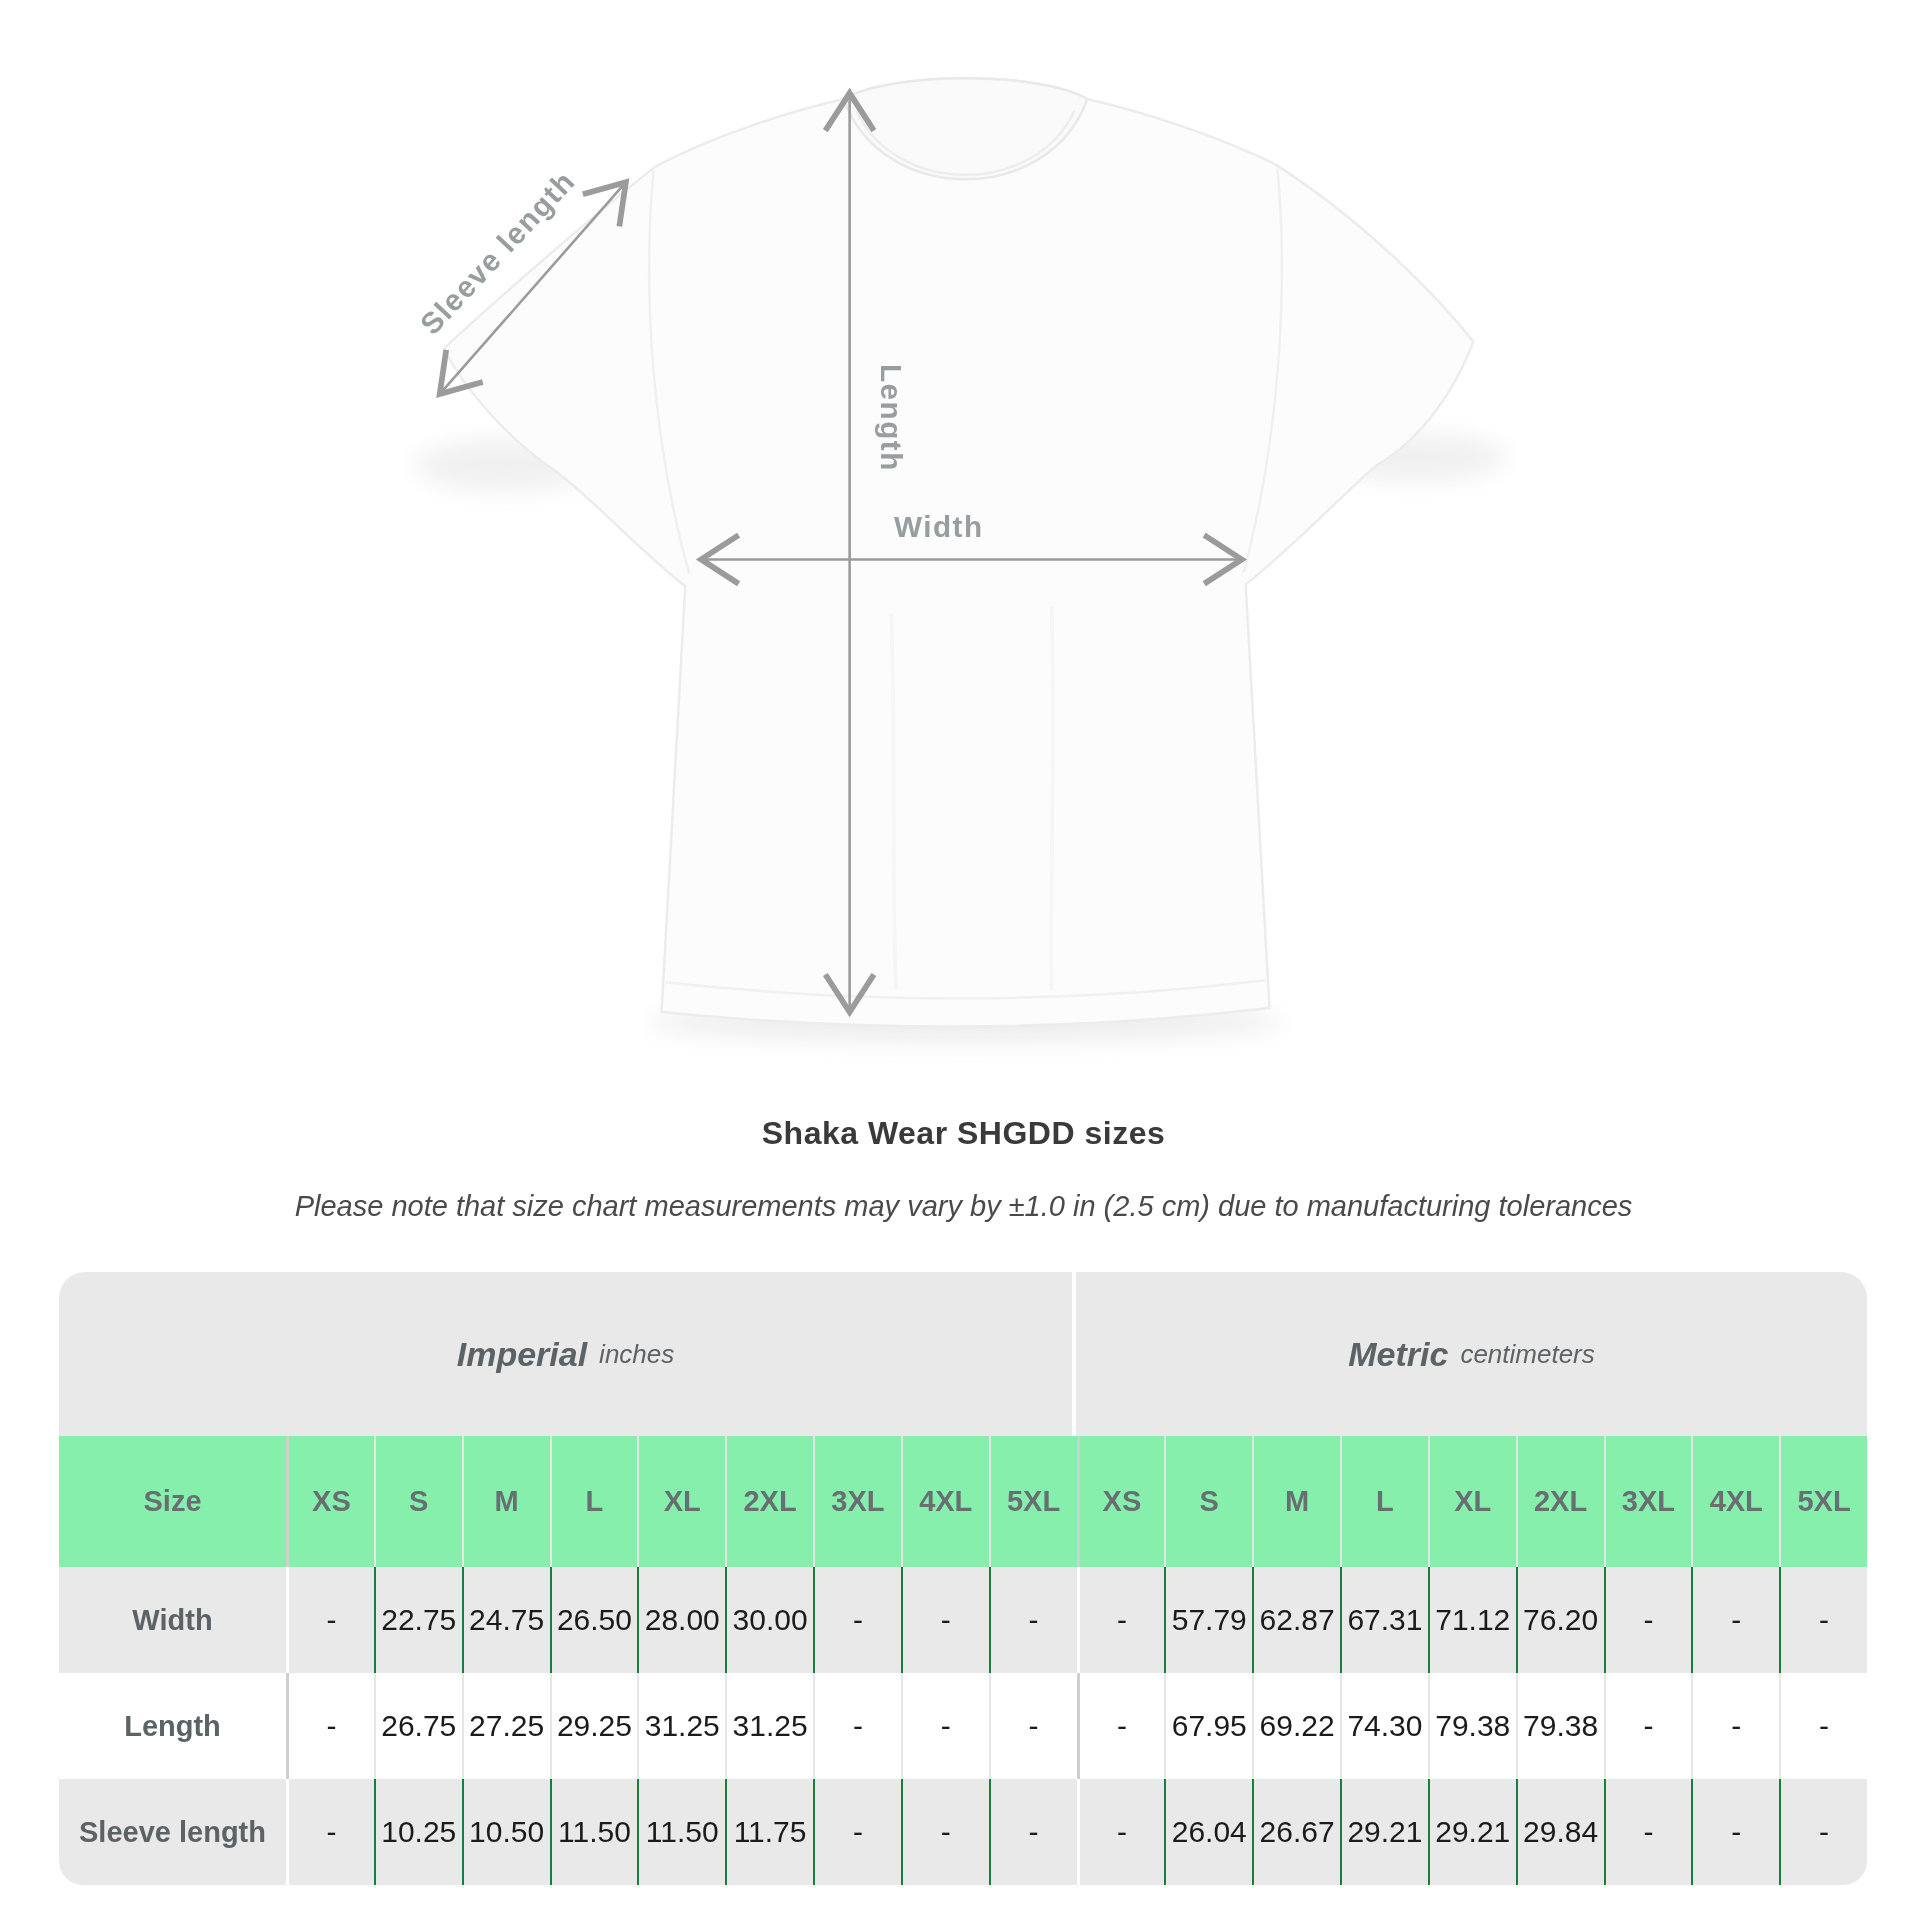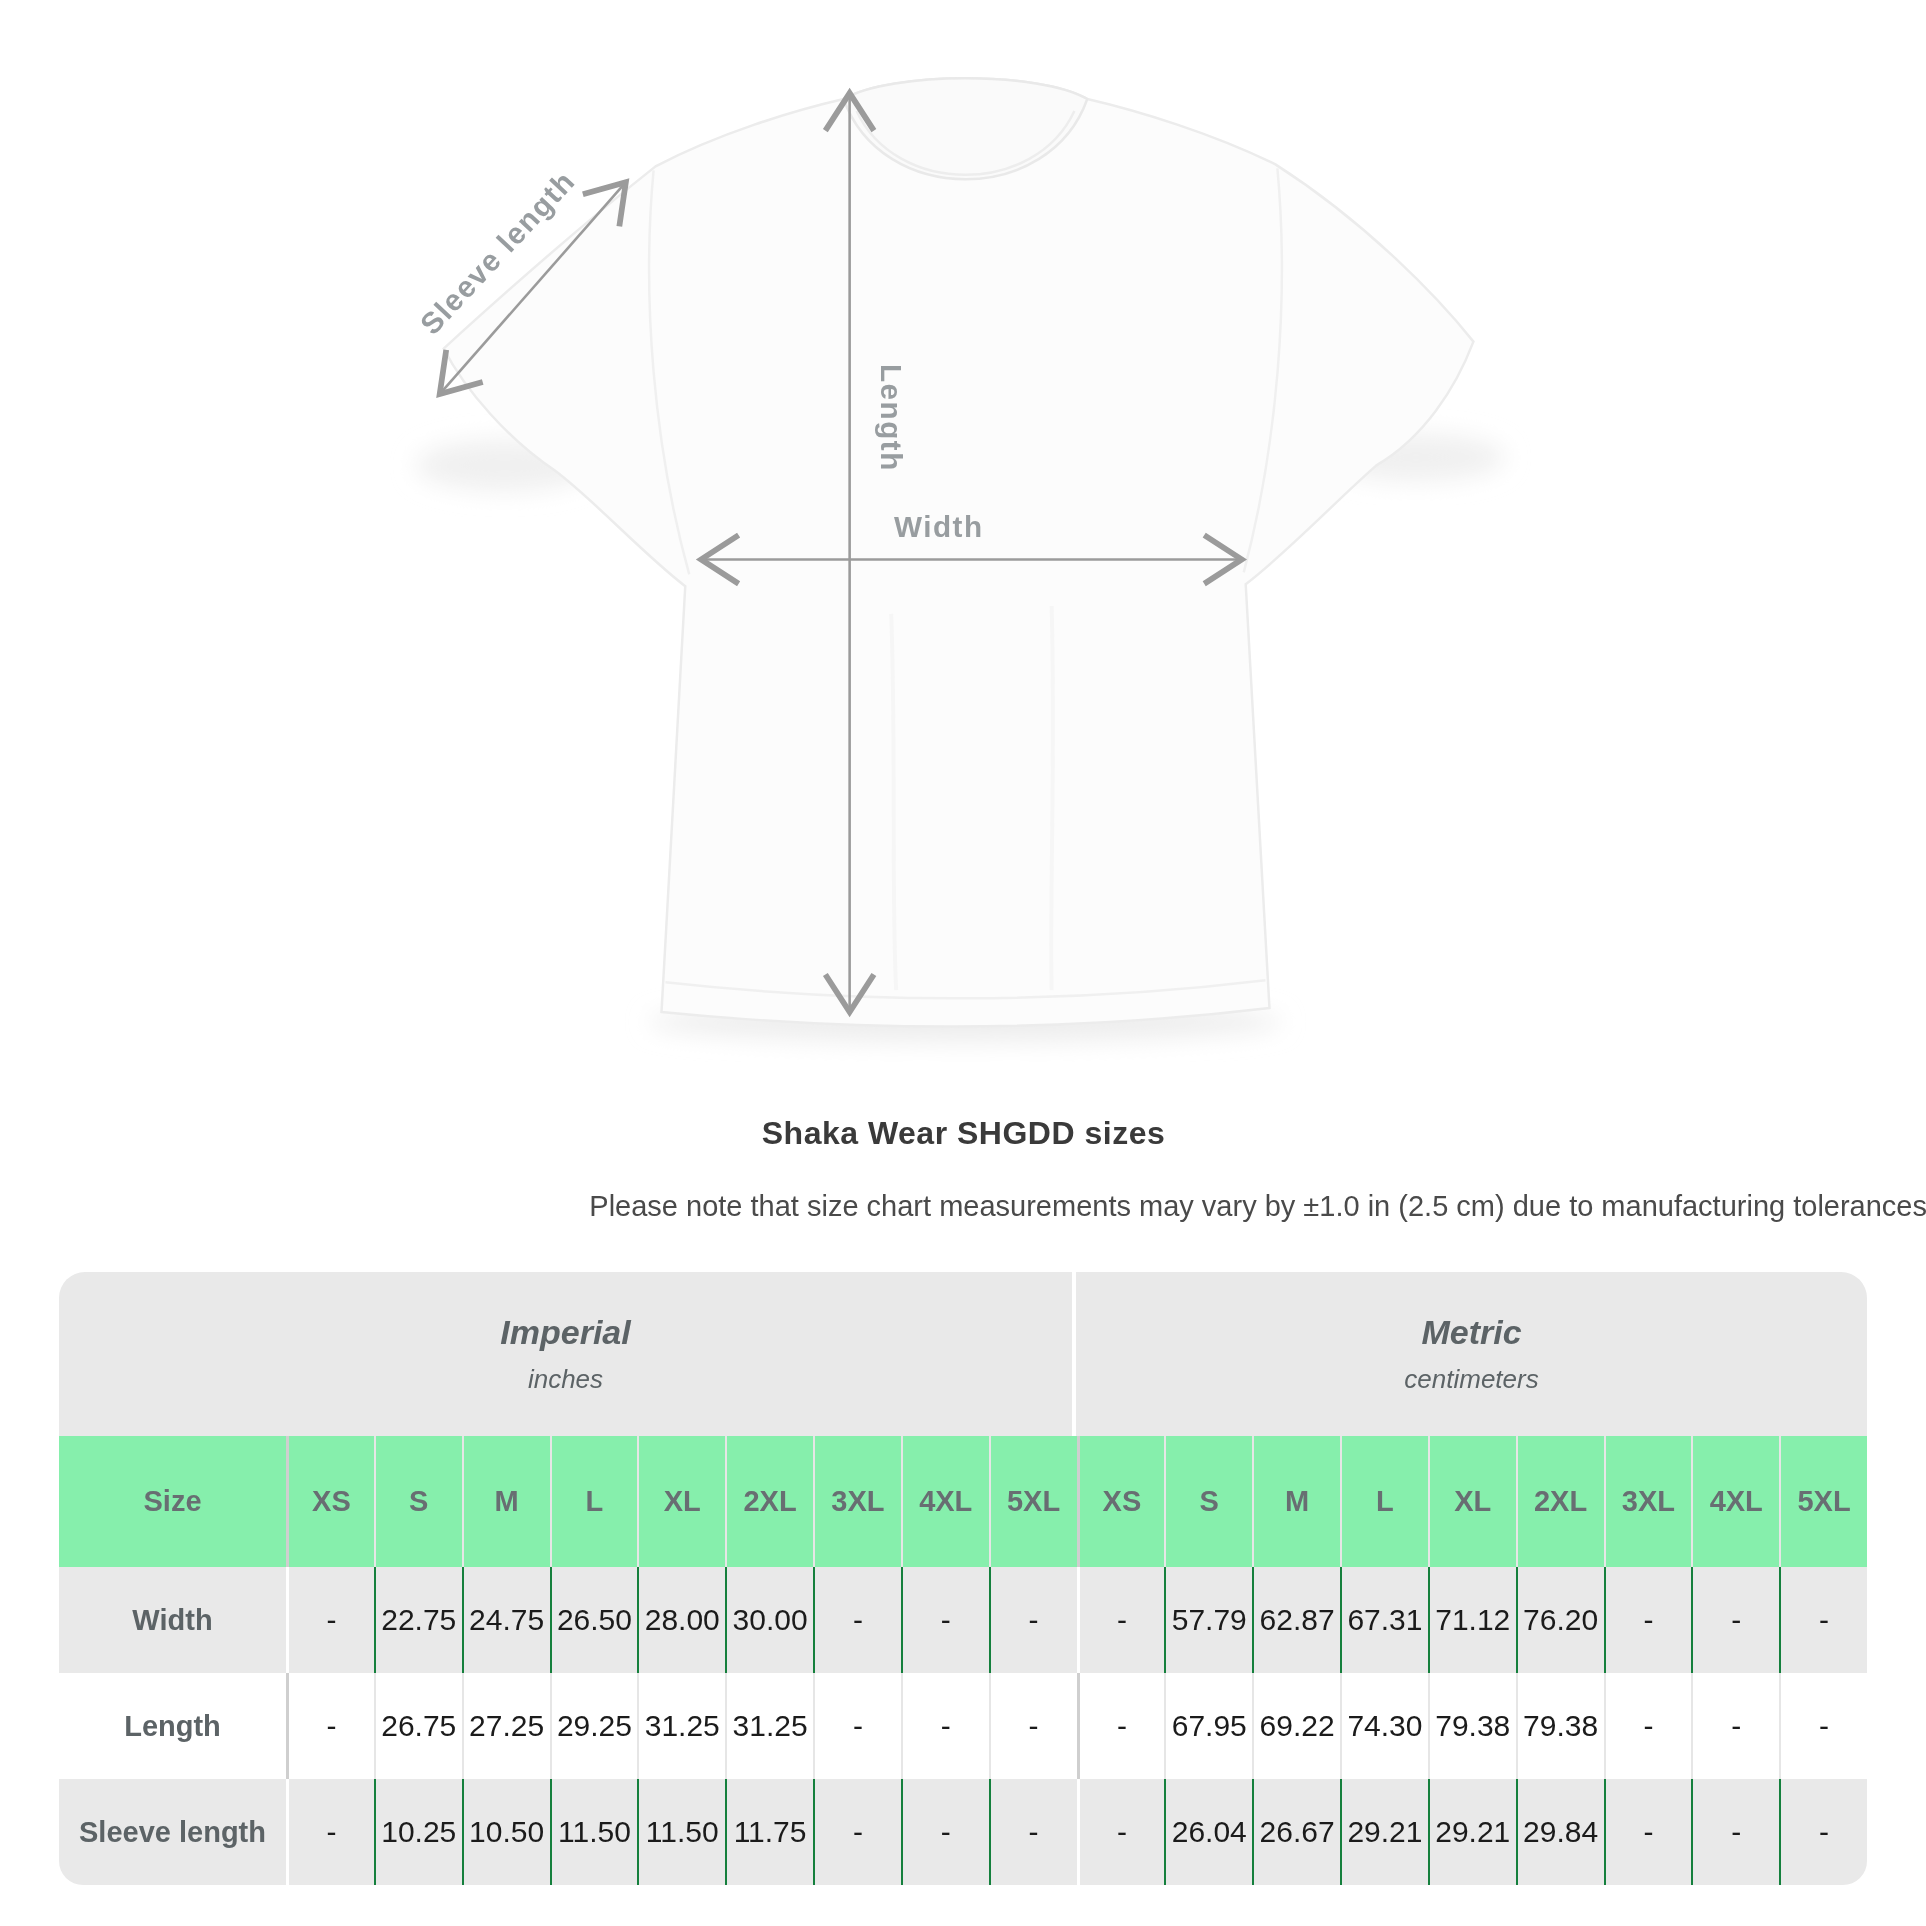--- a/index.html
+++ b/index.html
@@ -14,29 +14,29 @@
     font-family:"Liberation Sans", sans-serif;
     font-weight:bold;font-size:30px;letter-spacing:1.5px;
     fill:var(--diagram-label,#989da0);
   }
   
   .page-title{
     position:absolute;top:1115px;left:0;width:100%;text-align:center;
     font-size:32px;font-weight:bold;color:var(--title,#3a3a3a);letter-spacing:0.5px;
   }
   .page-subtitle{
-    position:absolute;top:1190px;left:0;width:100%;text-align:right;
-    font-size:29px;color:var(--subtitle,#4a4a4a);
+    position:absolute;top:1190px;left:0;width:100%;text-align:center;
+    font-size:29px;font-style:italic;color:var(--subtitle,#4a4a4a);
   }
   
   .sizetable{position:absolute;top:1272px;left:59px;width:1808px;}
   .thead{display:grid;grid-template-columns:1013px 1fr;gap:4px;height:164px;}
   .pill{
     background:var(--row-gray,#e9e9e9);color:var(--head-text,#5c6366);
-    display:flex;flex-direction:column;align-items:center;justify-content:center;gap:12px;
+    display:flex;flex-direction:row;align-items:center;justify-content:center;gap:12px;
   }
   .pill-left{border-radius:26px 0 0 0;}
   .pill-right{border-radius:0 26px 0 0;}
   .group-name{font-size:34px;font-weight:bold;font-style:italic;}
   .group-unit{font-size:26px;font-style:italic;}
   .trow{display:grid;grid-template-columns:227px repeat(18,1fr);}
   .row-size{height:131px;background:#86efac;}
   .row-data{height:106px;}
   .row-gray{background:var(--row-gray,#e9e9e9);}
   .row-white{background:#fff;}

